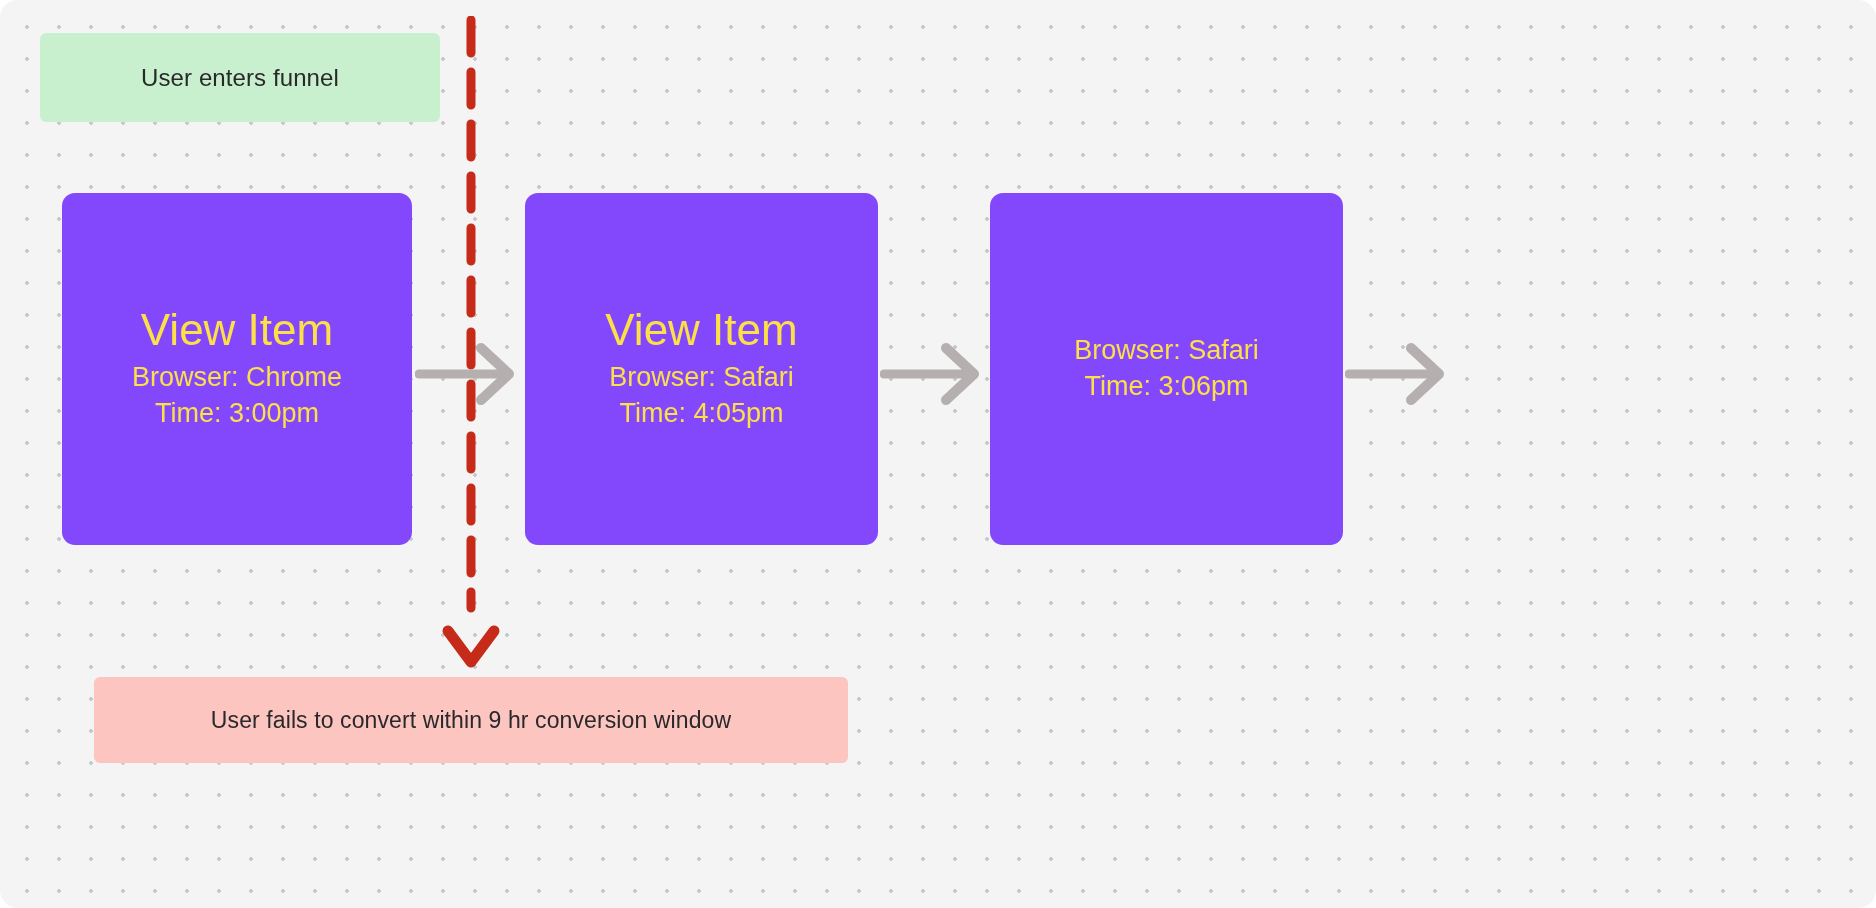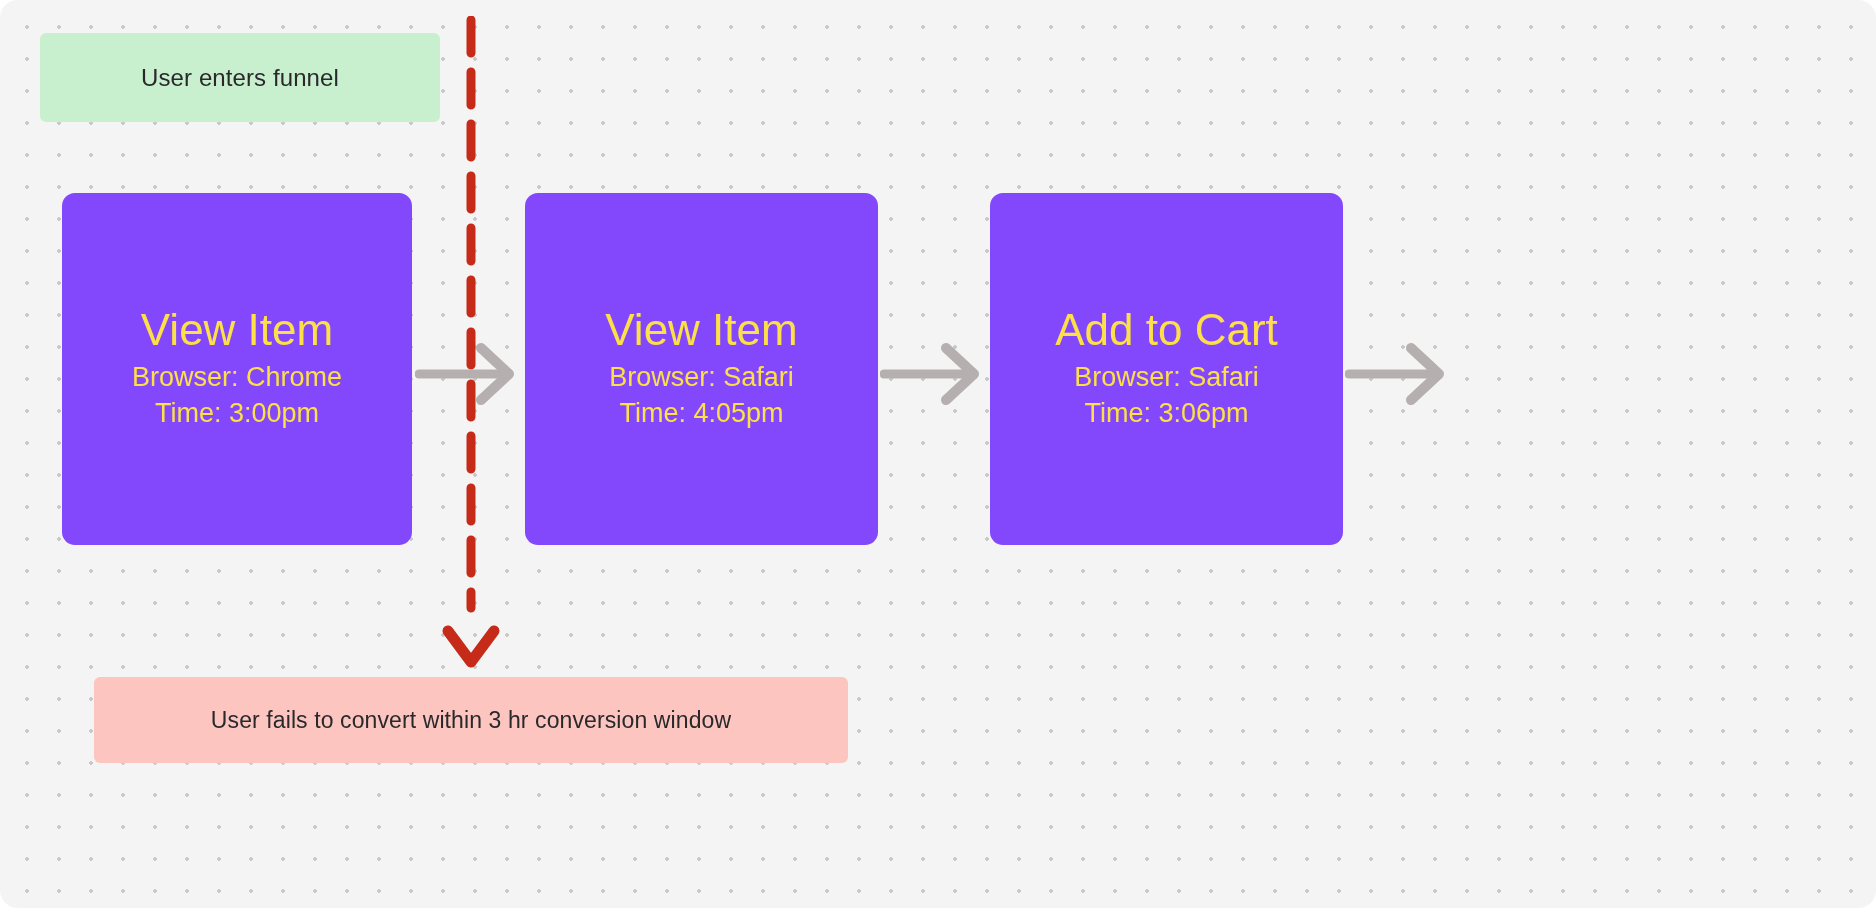--- a/index.html
+++ b/index.html
@@ -126,21 +126,20 @@
     <div class="step-meta">Time: 3:00pm</div>
   </div>
 
   <div class="step-card" id="card-1">
     <div class="step-title">View Item</div>
     <div class="step-meta">Browser: Safari</div>
     <div class="step-meta">Time: 4:05pm</div>
   </div>
 
   <div class="step-card" id="card-2">
-    <div class="step-title">Add to Cart</div>
     <div class="step-meta">Browser: Safari</div>
     <div class="step-meta">Time: 3:06pm</div>
   </div>
 
 
   <svg class="connector" id="connector-0" viewBox="0 0 108 76">
     <line x1="4" y1="38" x2="86" y2="38" stroke="#b5afaf" stroke-width="9" stroke-linecap="round"></line>
     <polyline points="66,12 94,38 66,64" fill="none" stroke="#b5afaf" stroke-width="10" stroke-linecap="round" stroke-linejoin="round"></polyline>
   </svg>
 
@@ -148,16 +147,16 @@
     <line x1="4" y1="38" x2="86" y2="38" stroke="#b5afaf" stroke-width="9" stroke-linecap="round"></line>
     <polyline points="66,12 94,38 66,64" fill="none" stroke="#b5afaf" stroke-width="10" stroke-linecap="round" stroke-linejoin="round"></polyline>
   </svg>
 
   <svg class="connector" id="connector-2" viewBox="0 0 108 76">
     <line x1="4" y1="38" x2="86" y2="38" stroke="#b5afaf" stroke-width="9" stroke-linecap="round"></line>
     <polyline points="66,12 94,38 66,64" fill="none" stroke="#b5afaf" stroke-width="10" stroke-linecap="round" stroke-linejoin="round"></polyline>
   </svg>
 
   <div class="annotation" id="no-convert-note">
-    <span>User fails to convert within 3 hr conversion window</span>
+    <span>User fails to convert within 9 hr conversion window</span>
   </div>
 
 </div>
 
 </body></html>

